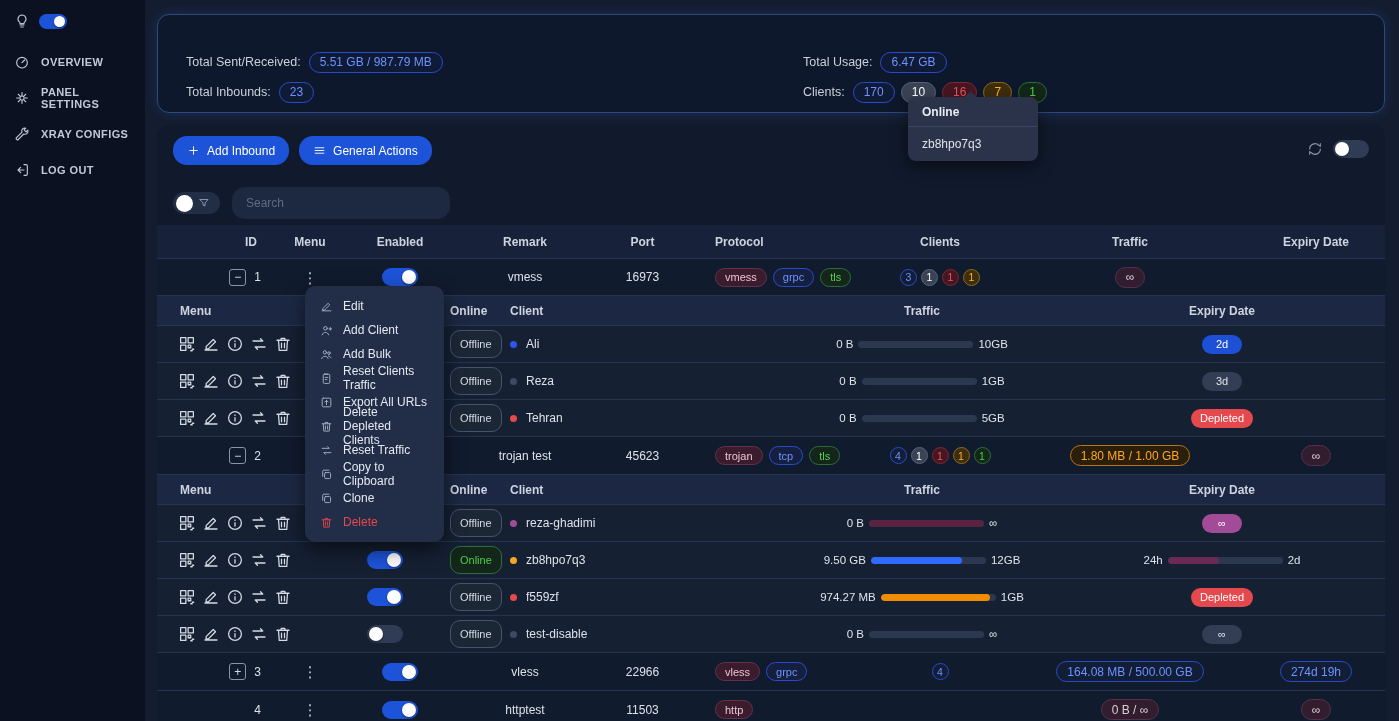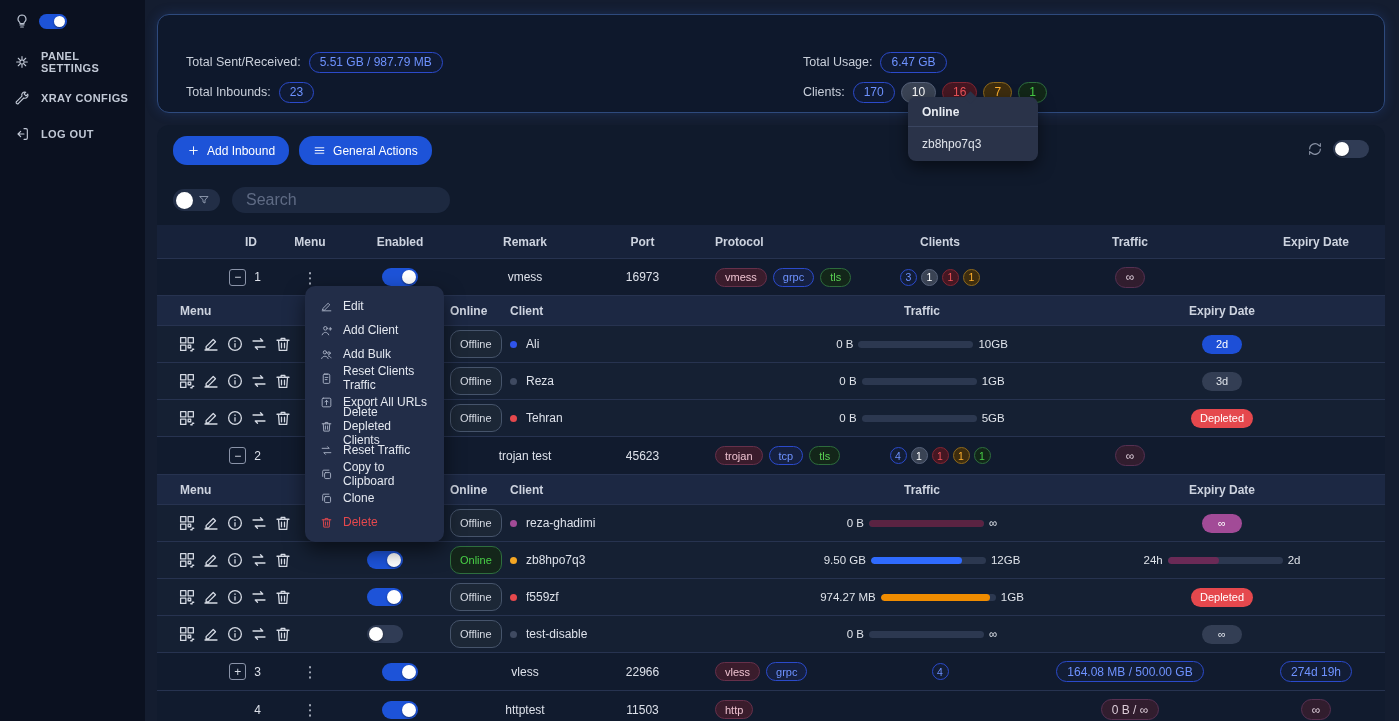--- a/index.html
+++ b/index.html
@@ -66,22 +66,22 @@
   
   .btn{display:inline-flex;align-items:center;gap:7px;height:29px;padding:0 14px;border-radius:14px;
        background:#1d53d8;color:#fff;font-size:12px;font-weight:normal;cursor:pointer;border:none;}
   .toolbar{position:absolute;left:16px;top:11px;display:flex;gap:10px;}
   .refresh-area{position:absolute;right:16px;top:15px;display:flex;align-items:center;gap:10px;color:#8a93a6;}
   .search-row{position:absolute;left:16px;top:62px;display:flex;align-items:center;gap:12px;}
   .filter-switch{display:inline-flex;align-items:center;width:47px;height:22px;border-radius:12px;
                  background:#222e46;padding:0 3px;gap:5px;cursor:pointer;}
   .filter-switch .fknob{width:17px;height:17px;border-radius:50%;background:#fff;}
   .filter-switch .funnel{color:#9aa4b8;}
-  .search-input{width:218px;height:26px;border-radius:13px;background:#1d2940;border:none;outline:none;
-                color:#dfe3ea;padding:0 14px;font-size:16px;font-family:"Liberation Sans",sans-serif;}
+  .search-input{width:218px;height:32px;border-radius:13px;background:#1d2940;border:none;outline:none;
+                color:#dfe3ea;padding:0 14px;font-size:12px;font-family:"Liberation Sans",sans-serif;}
   .search-input::placeholder{color:#5f6b84;}
 
   
   .tbl{position:absolute;left:0;top:100px;width:1228px;}
   .grow{display:grid;grid-template-columns:115px 50px 130px 120px 115px 180px 120px 260px 1fr;
         align-items:center;padding:0 13px;border-top:1px solid #273350;}
   .grow.head{height:33px;background:#17223a;font-weight:bold;color:#cdd3df;border-top:none;}
   .grow.irow{height:37px;background:#111b2e;}
   .gsub{display:grid;grid-template-columns:150px 130px 60px 1fr 300px 300px;
         align-items:center;padding:0 13px;border-top:1px solid #273350;}
@@ -203,20 +203,28 @@
           </svg>
         </span>
       <span class="switch sm on">
           <span class="knob"></span>
         </span>
     </div>
     <div class="nav">
       <div class="side-item">
         <span class="icw">
             <svg class="ic" width="16" height="16">
+              <use href="#i-gauge"></use>
+            </svg>
+          </span>
+        <span>OVERVIEW</span>
+      </div>
+      <div class="side-item">
+        <span class="icw">
+            <svg class="ic" width="16" height="16">
               <use href="#i-gear"></use>
             </svg>
           </span>
         <span>PANEL SETTINGS</span>
       </div>
       <div class="side-item">
         <span class="icw">
             <svg class="ic" width="16" height="16">
               <use href="#i-wrench"></use>
             </svg>
@@ -535,20 +543,23 @@
           <span class="proto proto-green">tls</span>
         </div>
         <div class="cell c-center">
           <span class="mini pill-blue-o">4</span>
           <span class="mini pill-gray">1</span>
           <span class="mini pill-red">1</span>
           <span class="mini pill-orange">1</span>
           <span class="mini pill-green">1</span>
         </div>
         <div class="cell c-center">
+            <span class="pill pill-orange-o">1.80 MB / 1.00 GB</span>
+          </div>
+        <div class="cell c-center">
             <span class="pill pill-maroon">∞</span>
           </div>
       </div>
 
       <div class="gsub shead">
         <div class="cell" style="padding-left:10px">Menu</div>
         <div class="cell"></div>
         <div class="cell">Online</div>
         <div class="cell">Client</div>
         <div class="cell c-center">Traffic</div>

